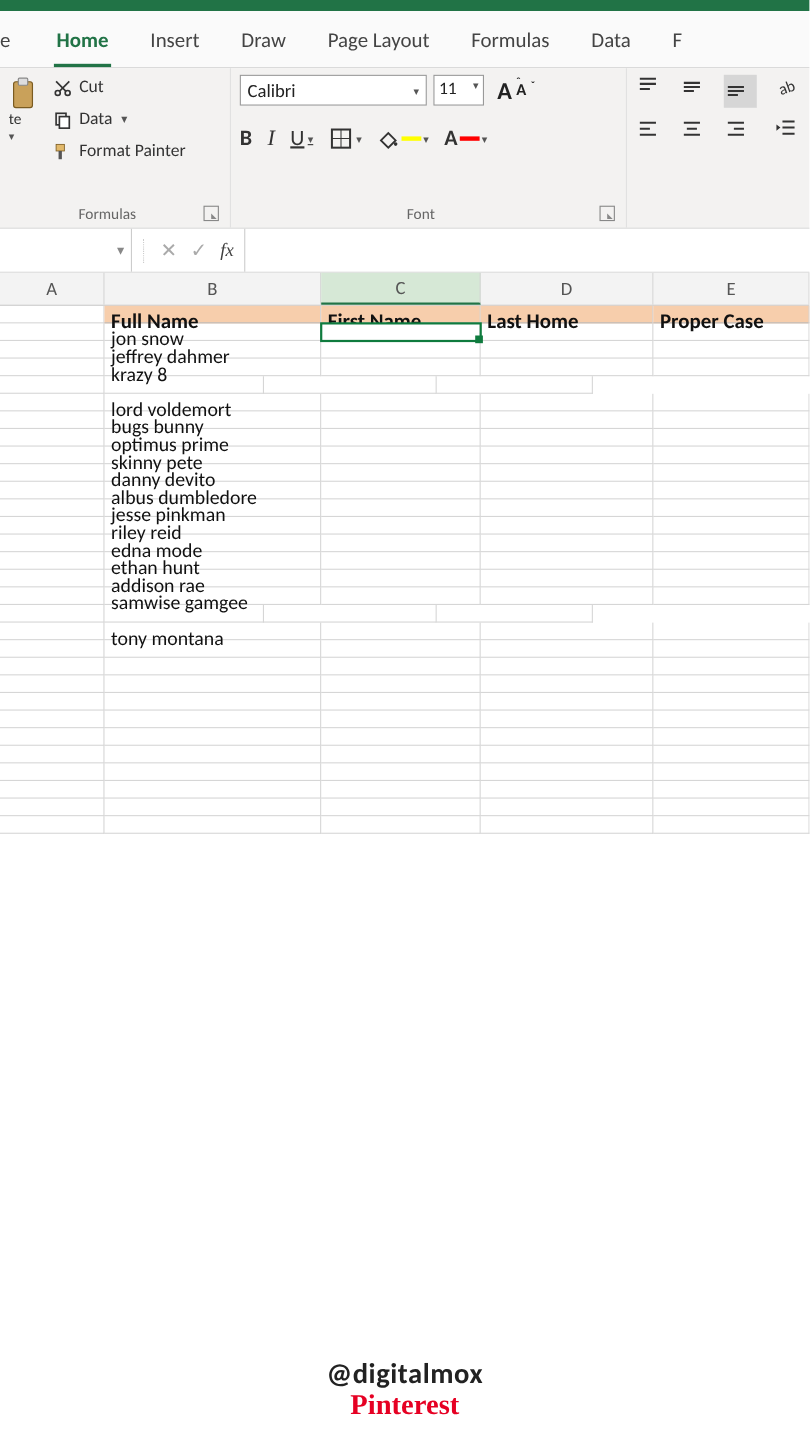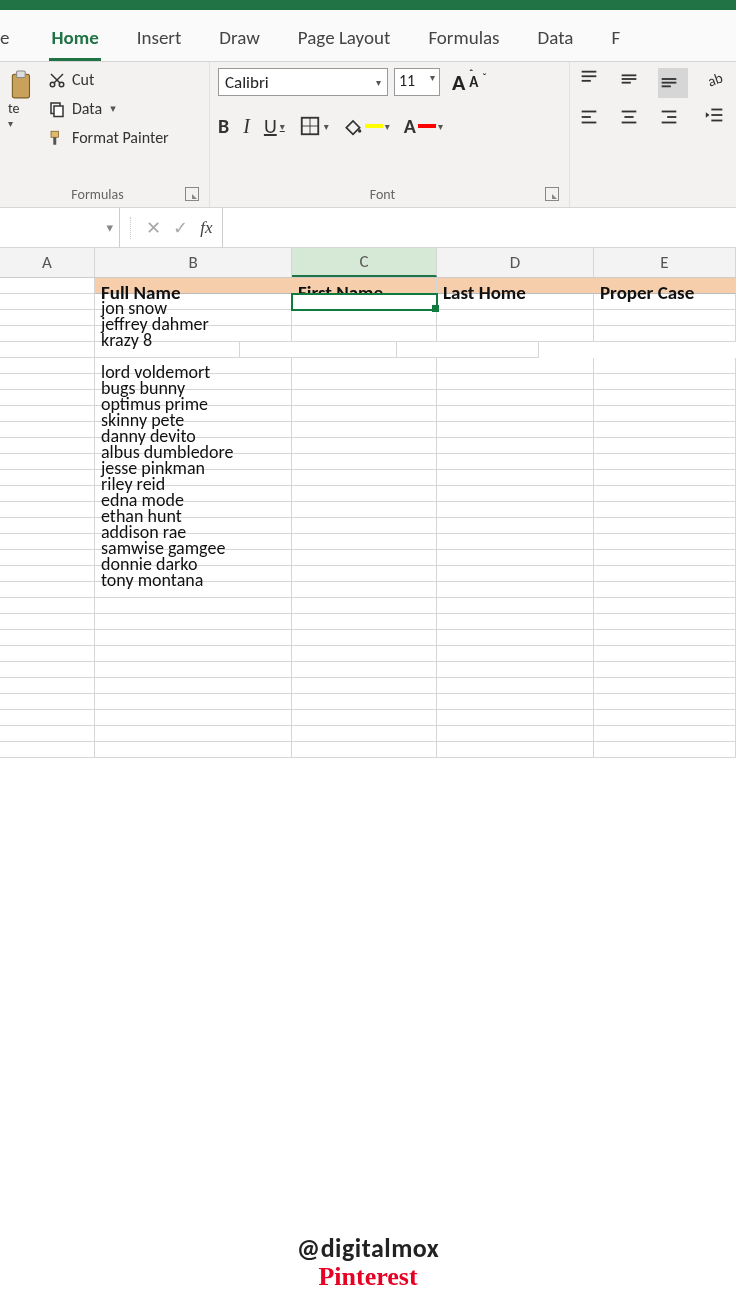--- a/index.html
+++ b/index.html
@@ -386,21 +386,20 @@
       </div>
       <div class="row">
         <div class="cell cA"></div>
         <div class="cell cB">samwise gamgee</div>
         <div class="cell cC"></div>
         <div class="cell cD"></div>
         <div class="cell cE"></div>
       </div>
       <div class="row">
         <div class="cell cA"></div>
-        <div class="cell cB">donnie darko</div>
         <div class="cell cC"></div>
         <div class="cell cD"></div>
         <div class="cell cE"></div>
       </div>
       <div class="row">
         <div class="cell cA"></div>
         <div class="cell cB">tony montana</div>
         <div class="cell cC"></div>
         <div class="cell cD"></div>
         <div class="cell cE"></div>

